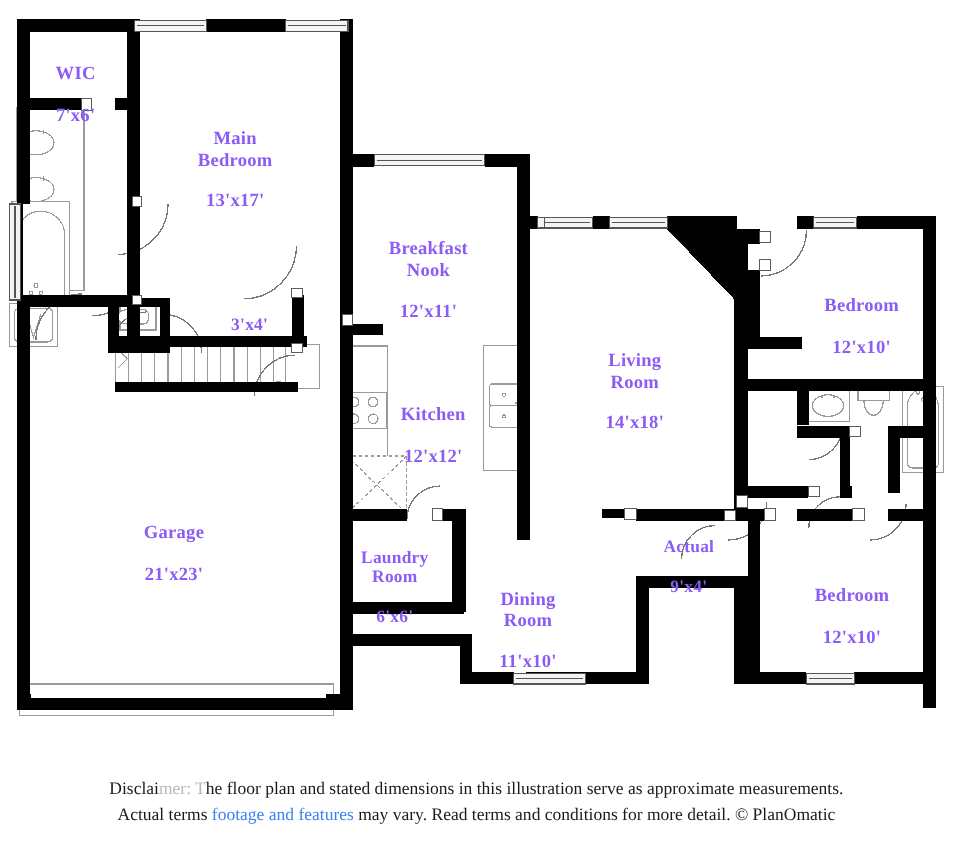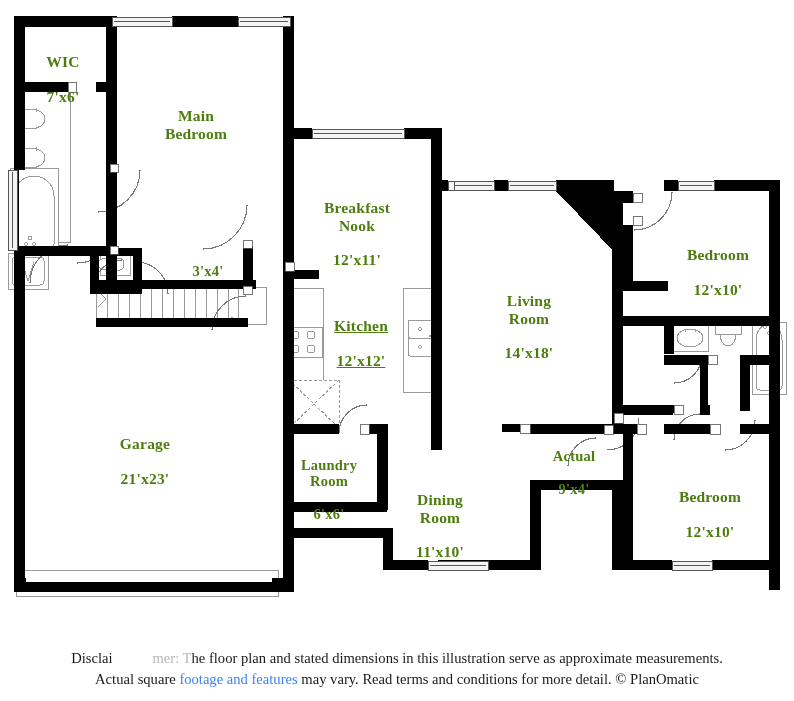--- a/index.html
+++ b/index.html
@@ -12,41 +12,41 @@
   }
   #plan{
     position:absolute;left:0;top:0;width:794px;height:630px;
   }
   #plan svg{display:block;}
   .room-label{
     position:absolute;
     text-align:center;
     font-family:"Liberation Serif", serif;
     font-weight:bold;
-    color:#4d7c0f;
+    color:#8b5cf6;
     line-height:1.12;
     white-space:pre-line;
     letter-spacing:0.2px;
     pointer-events:none;
   }
   .rl-name{display:block;}
   .rl-dim{display:block;}
   .sz14{font-size:14.5px;}
   .sz15{font-size:15.5px;}
   #disclaimer{
     position:absolute;left:0;top:648px;width:794px;
     text-align:center;
     font-family:"Liberation Serif", serif;
     font-size:14.6px;
     line-height:1.45;
     color:#1a1a1a;
   }
   #disclaimer .line{display:block;}
   .fade2{color:#3b82f6;}
-  .fade3{color:#b9b9b9;padding-left:40px;}
+  .fade3{color:#b9b9b9;}
 </style>
 </head>
 <body>
 
 <div id="plan">
 <svg width="794" height="630" viewBox="0 0 794 630" xmlns="http://www.w3.org/2000/svg" shape-rendering="crispEdges">
   <rect x="0" y="0" width="794" height="630" fill="#ffffff"></rect>
 
   <g stroke="#9a9a9a" fill="#ffffff" stroke-width="1">
 
@@ -357,33 +357,34 @@
 </div>
 
 <div class="room-label sz15" style="left:18px;top:36px;width:90px;">
   <span class="rl-name">WIC</span>
   <span class="rl-dim">7'x6'</span>
 </div>
 
 <div class="room-label sz15" style="left:131px;top:90px;width:130px;">
   <span class="rl-name">Main
 Bedroom</span>
+  <span class="rl-dim">13'x17'</span>
 </div>
 
 <div class="room-label sz14" style="left:168px;top:247px;width:80px;">
   <span class="rl-dim">3'x4'</span>
 </div>
 
 <div class="room-label sz15" style="left:297px;top:182px;width:120px;">
   <span class="rl-name">Breakfast
 Nook</span>
   <span class="rl-dim">12'x11'</span>
 </div>
 
-<div class="room-label sz15" style="left:306px;top:300px;width:110px;text-decoration:underline;">
+<div class="room-label sz15" style="left:306px;top:320px;width:110px;">
   <span class="rl-name">Kitchen</span>
   <span class="rl-dim">12'x12'</span>
 </div>
 
 <div class="room-label sz15" style="left:85px;top:418px;width:120px;">
   <span class="rl-name">Garage</span>
   <span class="rl-dim">21'x23'</span>
 </div>
 
 <div class="room-label sz14" style="left:283px;top:441px;width:92px;">
@@ -414,14 +415,14 @@
   <span class="rl-dim">12'x10'</span>
 </div>
 
 <div class="room-label sz15" style="left:651px;top:471px;width:118px;">
   <span class="rl-name">Bedroom</span>
   <span class="rl-dim">12'x10'</span>
 </div>
 
 <div id="disclaimer">
   <span class="line"><span>Disclai</span><span class="fade3">mer: T</span><span>he floor plan and stated dimensions in this illustration serve as approximate measurements.</span></span>
-  <span class="line"><span>Actual square </span><span class="fade2">footage and features</span><span> may vary. Read terms and conditions for more detail. © PlanOmatic</span></span>
+  <span class="line"><span>Actual terms </span><span class="fade2">footage and features</span><span> may vary. Read terms and conditions for more detail. © PlanOmatic</span></span>
 </div>
 
 </body></html>

